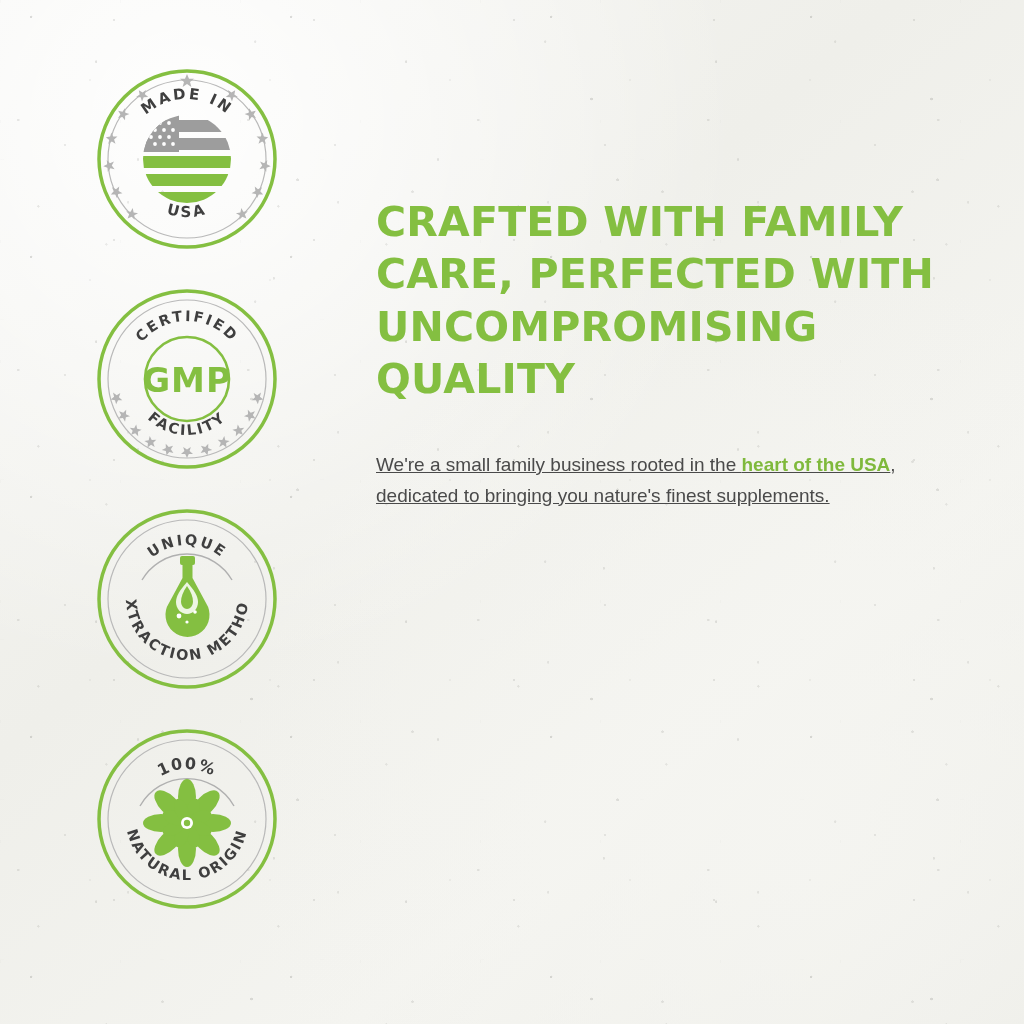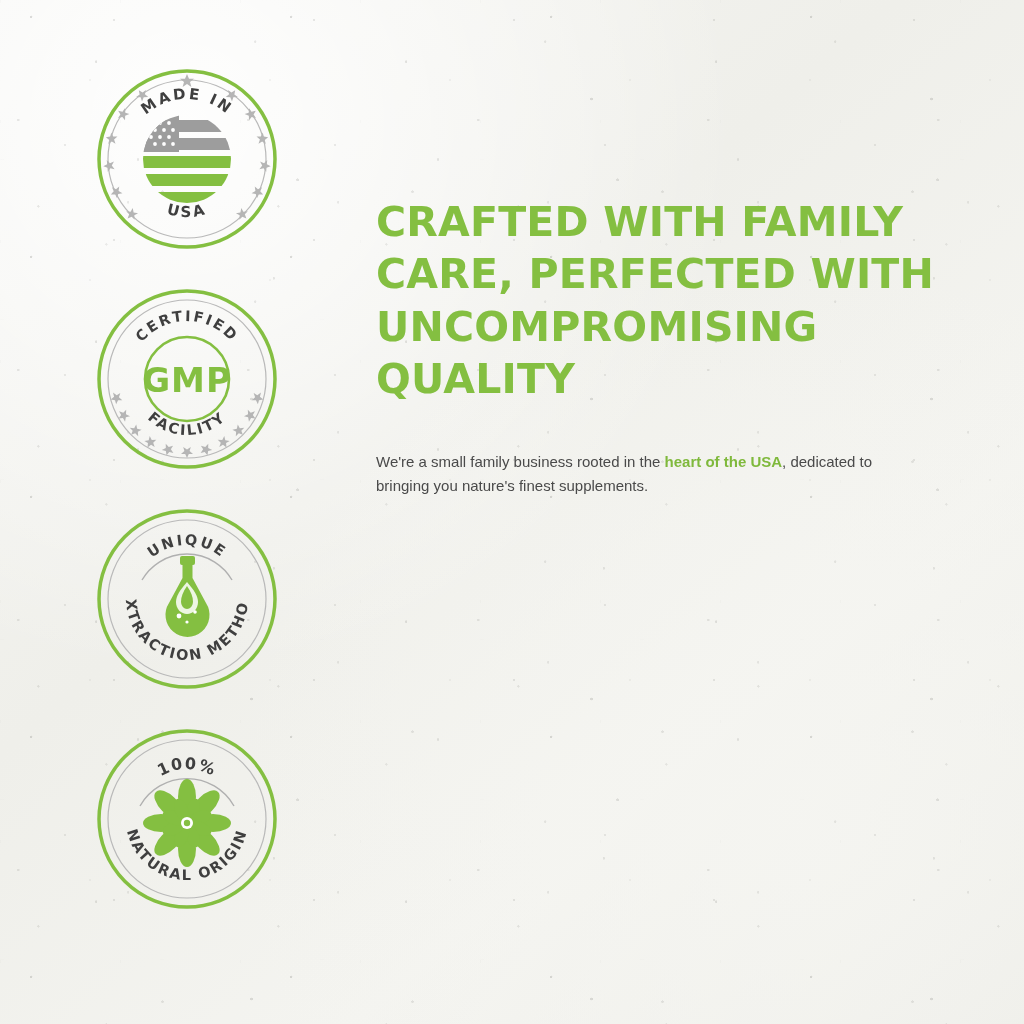--- a/index.html
+++ b/index.html
@@ -92,24 +92,25 @@
     font-family: "DejaVu Sans", sans-serif;
     font-weight: bold;
     font-size: 41px;
     line-height: 1.28;
     letter-spacing: .2px;
     color: #84bf41;
     text-transform: uppercase;
   }
   .body-copy {
     margin: 44px 0 0 0;
-    font-size: 15px;
+    font-size: 19px;
     line-height: 1.62;
     color: #4a4a4a;
     max-width: 520px;
+    text-decoration: underline;
   }
   .body-copy + .body-copy { margin-top: 26px; }
   .hl {
     color: #7fb93c;
     font-weight: bold;
   }
 </style>
 </head>
 <body>
 

